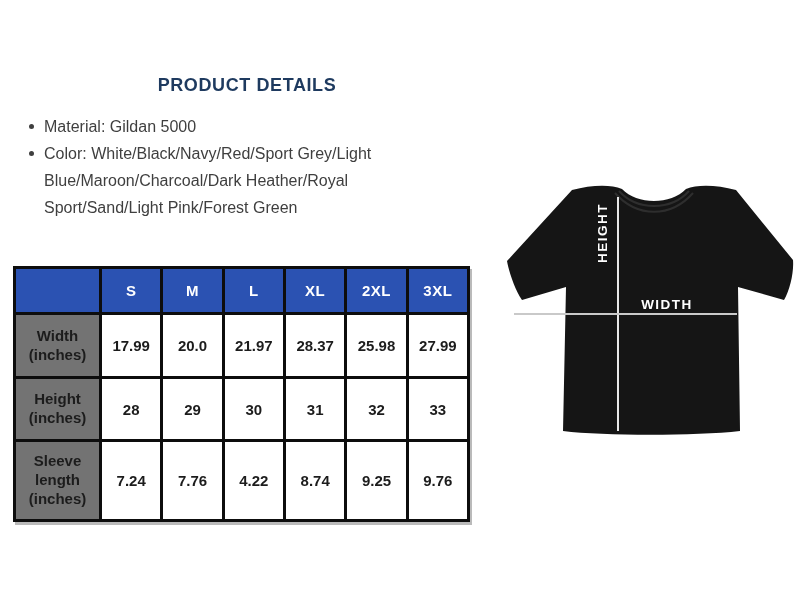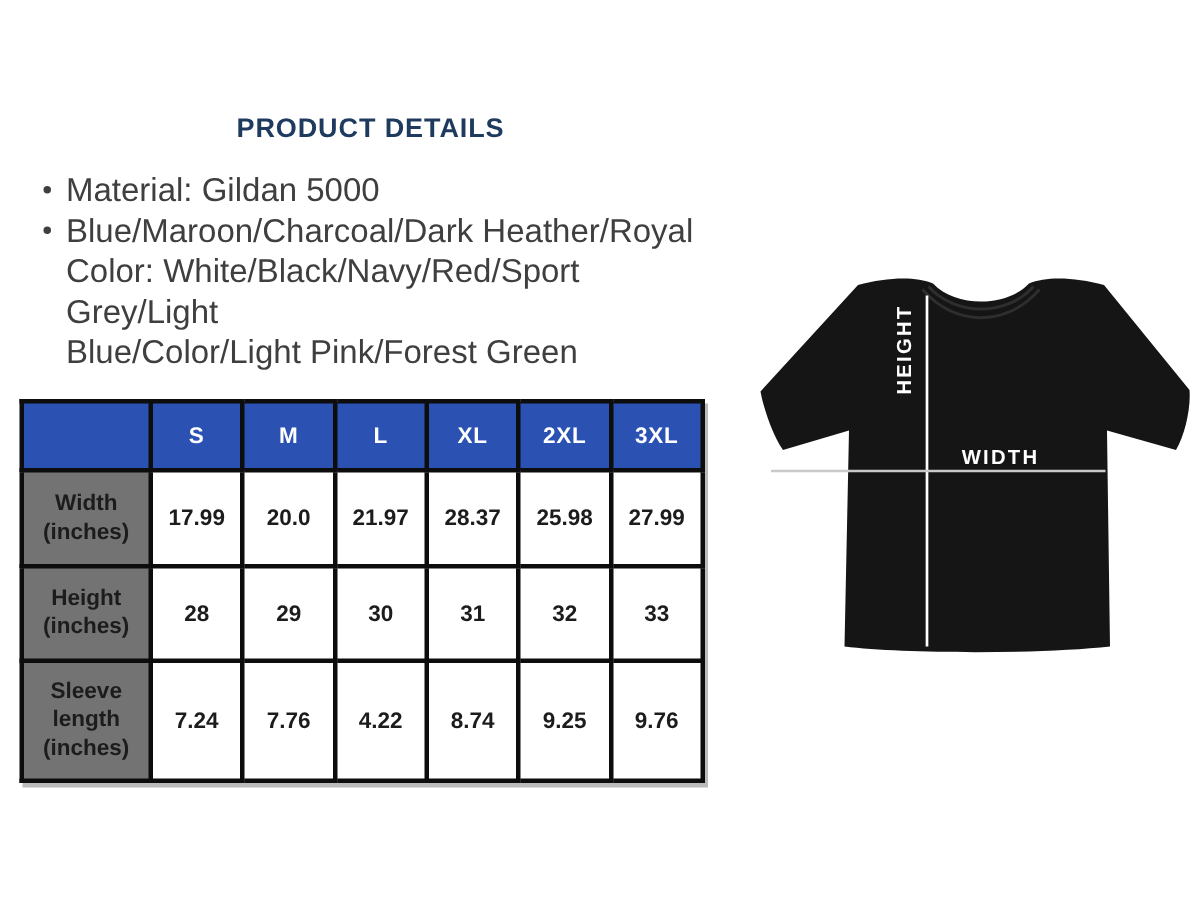--- a/index.html
+++ b/index.html
@@ -25,21 +25,21 @@
   .page{position:absolute;inset:0;background:var(--page-bg);}
   .page-title{
     position:absolute;left:0;top:70px;width:494px;
     text-align:center;
     font-size:18px;line-height:30px;font-weight:bold;
     letter-spacing:.6px;
     color:var(--title-color);
   }
   .details-list{
     position:absolute;left:29px;top:113px;width:460px;
-    font-size:22px;line-height:27px;color:var(--body-text);
+    font-size:16px;line-height:27px;color:var(--body-text);
   }
   .bullet-item{display:flex;align-items:flex-start;}
   .bullet-dot{
     flex:0 0 auto;width:5px;height:5px;border-radius:50%;
     background:var(--body-text);margin:11px 10px 0 0;
   }
   .bullet-lines{flex:1 1 auto;}
   
   .size-table{
     position:absolute;left:13px;top:266px;width:457px;
@@ -84,23 +84,23 @@
   <div class="details-list">
       <div class="bullet-item">
         <span class="bullet-dot"></span>
         <div class="bullet-lines">
           <div>Material: Gildan 5000</div>
         </div>
       </div>
       <div class="bullet-item">
         <span class="bullet-dot"></span>
         <div class="bullet-lines">
+          <div>Color: White/Black/Navy/Red/Sport Grey/Light</div>
           <div>Blue/Maroon/Charcoal/Dark Heather/Royal</div>
-          <div>Color: White/Black/Navy/Red/Sport Grey/Light</div>
-          <div>Blue/Color/Light Pink/Forest Green</div>
+          <div>Sport/Sand/Light Pink/Forest Green</div>
         </div>
       </div>
     </div>
 
   <table class="size-table">
     <colgroup>
       <col style="width:86px">
       <col>
         <col>
         <col>

